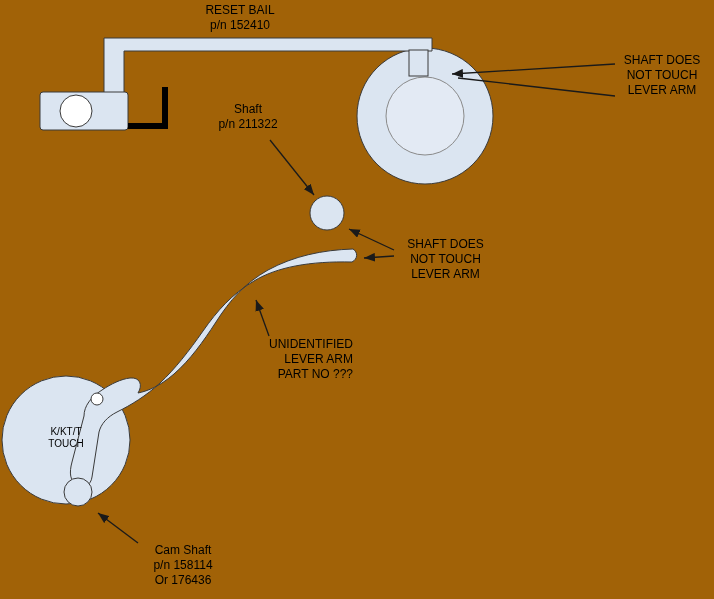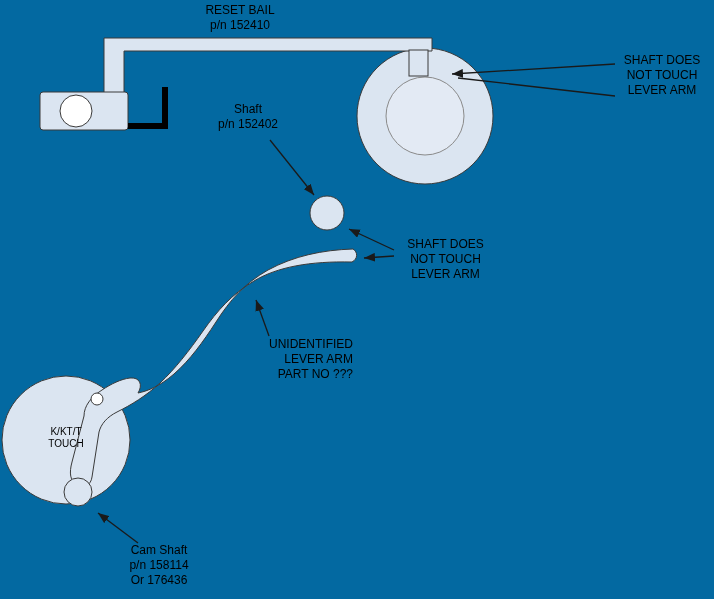--- a/index.html
+++ b/index.html
@@ -1,19 +1,19 @@
 <!DOCTYPE html>
 <html><head>
 <meta charset="utf-8">
 <style>
   html,body{margin:0;padding:0;background:#ffffff;}
   .stage{
     position:relative;
     width:714px;height:599px;
-    background:#0369a1;
+    background:#a16207;
     font-family:"Liberation Sans", sans-serif;
     overflow:hidden;
   }
   .stage svg{position:absolute;left:0;top:0;}
   .label{
     position:absolute;
     text-align:center;
     white-space:pre-line;
     font-size:12px;
     line-height:15px;
@@ -87,30 +87,30 @@
 
   <div class="label" style="left:170px;top:3px;width:140px;">RESET BAIL
 p/n 152410</div>
 
   <div class="label" style="left:612px;top:53px;width:100px;">SHAFT DOES
 NOT TOUCH
 LEVER ARM</div>
 
 
   <div class="label" style="left:193px;top:102px;width:110px;">Shaft
-p/n 152402</div>
+p/n 211322</div>
 
   <div class="label" style="left:393px;top:237px;width:105px;">SHAFT DOES
 NOT TOUCH
 LEVER ARM</div>
 
   <div class="label" style="left:238px;top:337px;width:115px;text-align:right;">UNIDENTIFIED
 LEVER ARM
 PART NO ???</div>
 
   <div class="label small" style="left:16px;top:426px;width:100px;">K/KT/T
 TOUCH</div>
 
-  <div class="label" style="left:104px;top:543px;width:110px;">Cam Shaft
+  <div class="label" style="left:128px;top:543px;width:110px;">Cam Shaft
 p/n 158114
 Or 176436</div>
 
 </div>
 
 </body></html>

